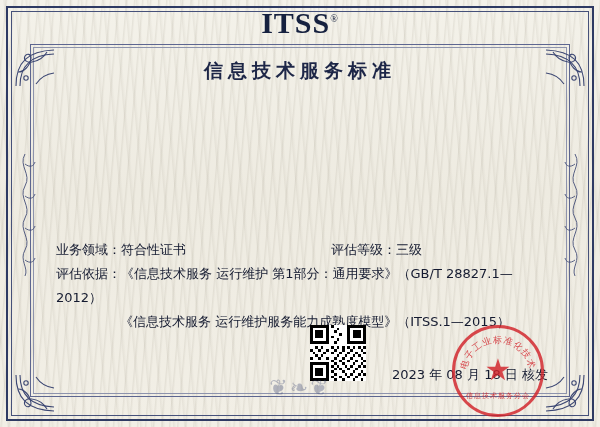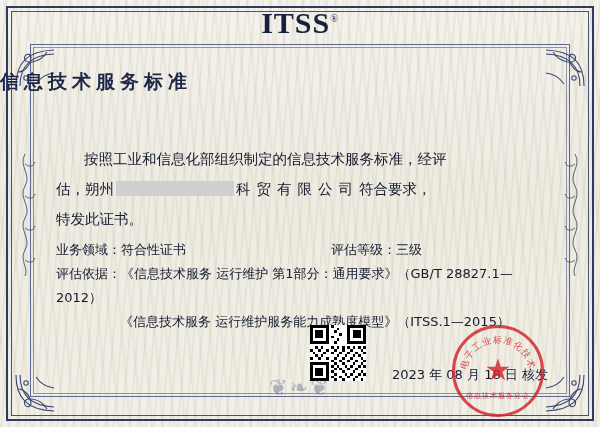--- a/index.html
+++ b/index.html
@@ -52,21 +52,21 @@
   .side-orn svg{width:100%;height:100%;display:block;}
 
   .logo{
     position:absolute;top:6px;left:0;right:0;text-align:center;
     font-family:"Liberation Serif", serif;
     font-size:30px;font-weight:bold;letter-spacing:1px;color:#16213f;
   }
   .logo .reg{font-size:10px;vertical-align:super;font-weight:normal;}
 
   .subtitle{
-    position:absolute;top:69px;left:0;right:0;
+    position:absolute;top:58px;left:0;right:0;text-align:center;
     font-size:19px;letter-spacing:5px;color:#1d2647;font-weight:bold;
     font-family:"DejaVu Sans", sans-serif;
   }
   .title{
     position:absolute;top:88px;left:0;right:0;text-align:center;
     font-size:31px;letter-spacing:11px;color:#10182f;font-weight:bold;
     font-family:"DejaVu Sans", sans-serif;
   }
 
   .body-text{
@@ -206,27 +206,20 @@
       <path d="M13 110 C18 114 22 112 23 108"></path>
     </svg>
   </div>
 
   <div class="logo">
     <span>ITSS</span><span class="reg">®</span>
   </div>
 
   <div class="subtitle">信息技术服务标准</div>
 
-  <div class="body-text">
-    <p><span class="indent"></span><span>按照工业和信息化部组织制定的信息技术服务标准，经评</span></p>
-    <p>
-      <span>估，</span><span>朔州</span><span class="redact"></span><span class="spaced">科贸有限公司</span><span>符合要求，</span>
-    </p>
-    <p>特发此证书。</p>
-  </div>
 
   <div class="fields">
     <div class="row">
       <span class="lbl">业务领域：</span><span>符合性证书</span>
       <span class="grade"><span>评估等级：</span><span>三级</span></span>
     </div>
     <div class="basis">
       <span>评估依据：</span><span>《信息技术服务 运行维护 第1部分：通用要求》（GB/T 28827.1—2012）</span>
       <span class="b2">《信息技术服务 运行维护服务能力成熟度模型》（ITSS.1—2015）</span>
     </div>

